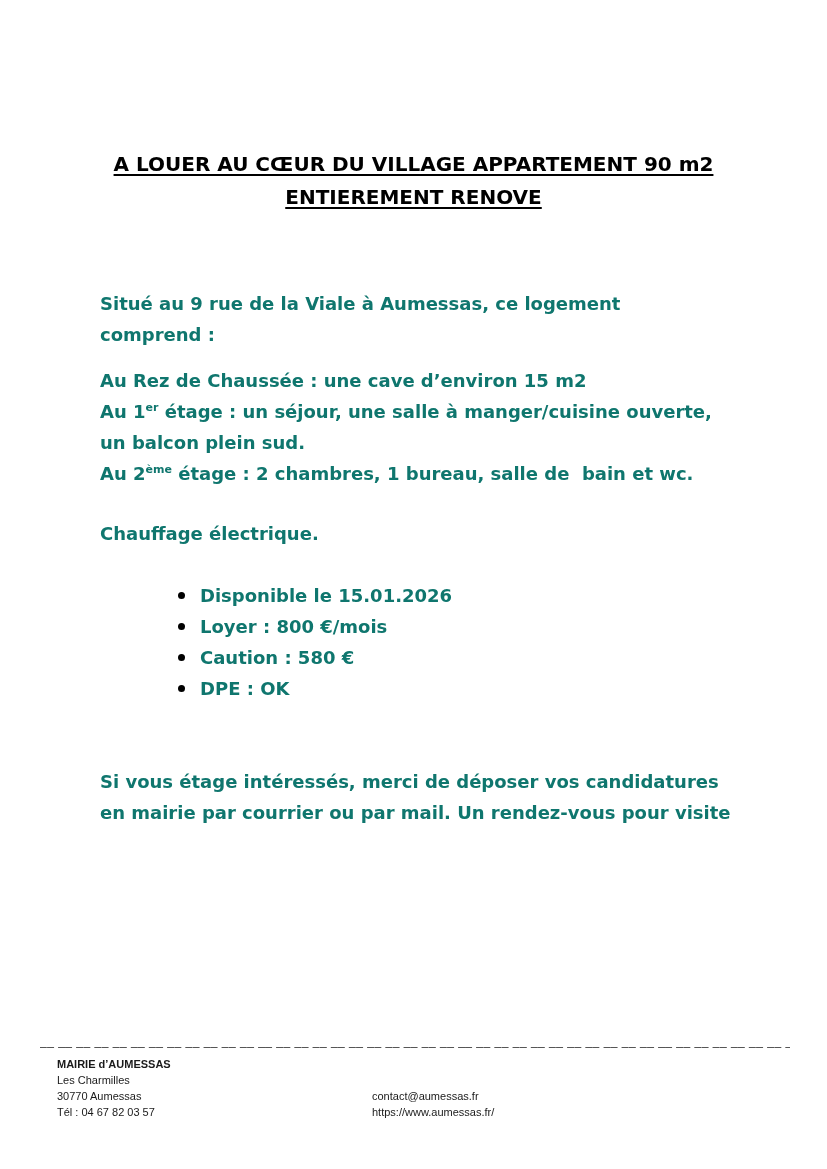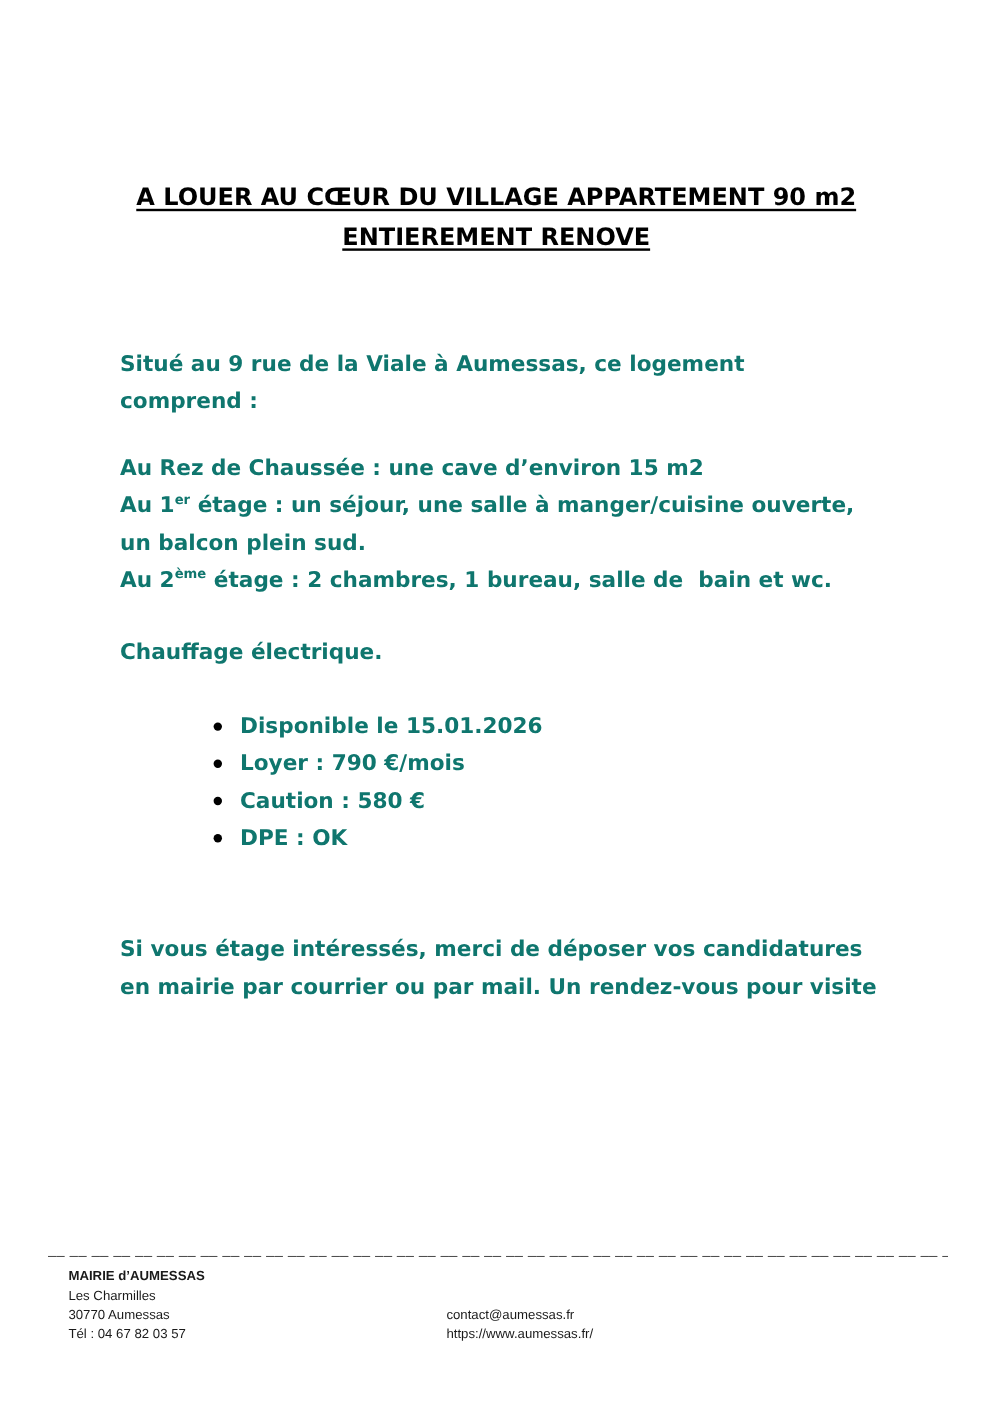--- a/index.html
+++ b/index.html
@@ -35,21 +35,21 @@
     line-height: 31px;
     color: #0f766e;
   }
   .line { white-space: pre; }
   sup.ord {
     font-size: 11px;
     vertical-align: super;
     line-height: 0;
   }
   .intro   { margin-top: 74px; }
-  .floors  { margin-top: 25px; }
+  .floors  { margin-top: 15px; }
   .heating { margin-top: 29px; }
   
   .bullets {
     list-style: none;
     margin: 31px 0 2px 0;
     padding: 0 0 0 78px;
   }
   .bullets li {
     position: relative;
     padding-left: 22px;
@@ -118,21 +118,21 @@
       <div class="line">Au Rez de Chaussée : une cave d’environ 15 m2</div>
       <div class="line"><span>Au 1</span><sup class="ord">er</sup><span> étage : un séjour, une salle à manger/cuisine ouverte,</span></div>
       <div class="line">un balcon plein sud.</div>
       <div class="line"><span>Au 2</span><sup class="ord">ème</sup><span> étage : 2 chambres, 1 bureau, salle de  bain et wc.</span></div>
     </div>
 
     <div class="heating line">Chauffage électrique.</div>
 
     <ul class="bullets">
       <li><span class="dot"></span><span>Disponible le 15.01.2026</span></li>
-      <li><span class="dot"></span><span>Loyer : 790 €/mois</span></li>
+      <li><span class="dot"></span><span>Loyer : 800 €/mois</span></li>
       <li><span class="dot"></span><span>Caution : 580 €</span></li>
       <li><span class="dot"></span><span>DPE : OK</span></li>
     </ul>
 
     <div class="closing">
       <div class="line">Si vous étage intéressés, merci de déposer vos candidatures</div>
       <div class="line">en mairie par courrier ou par mail. Un rendez-vous pour visite</div>
     </div>
 
   </div>

